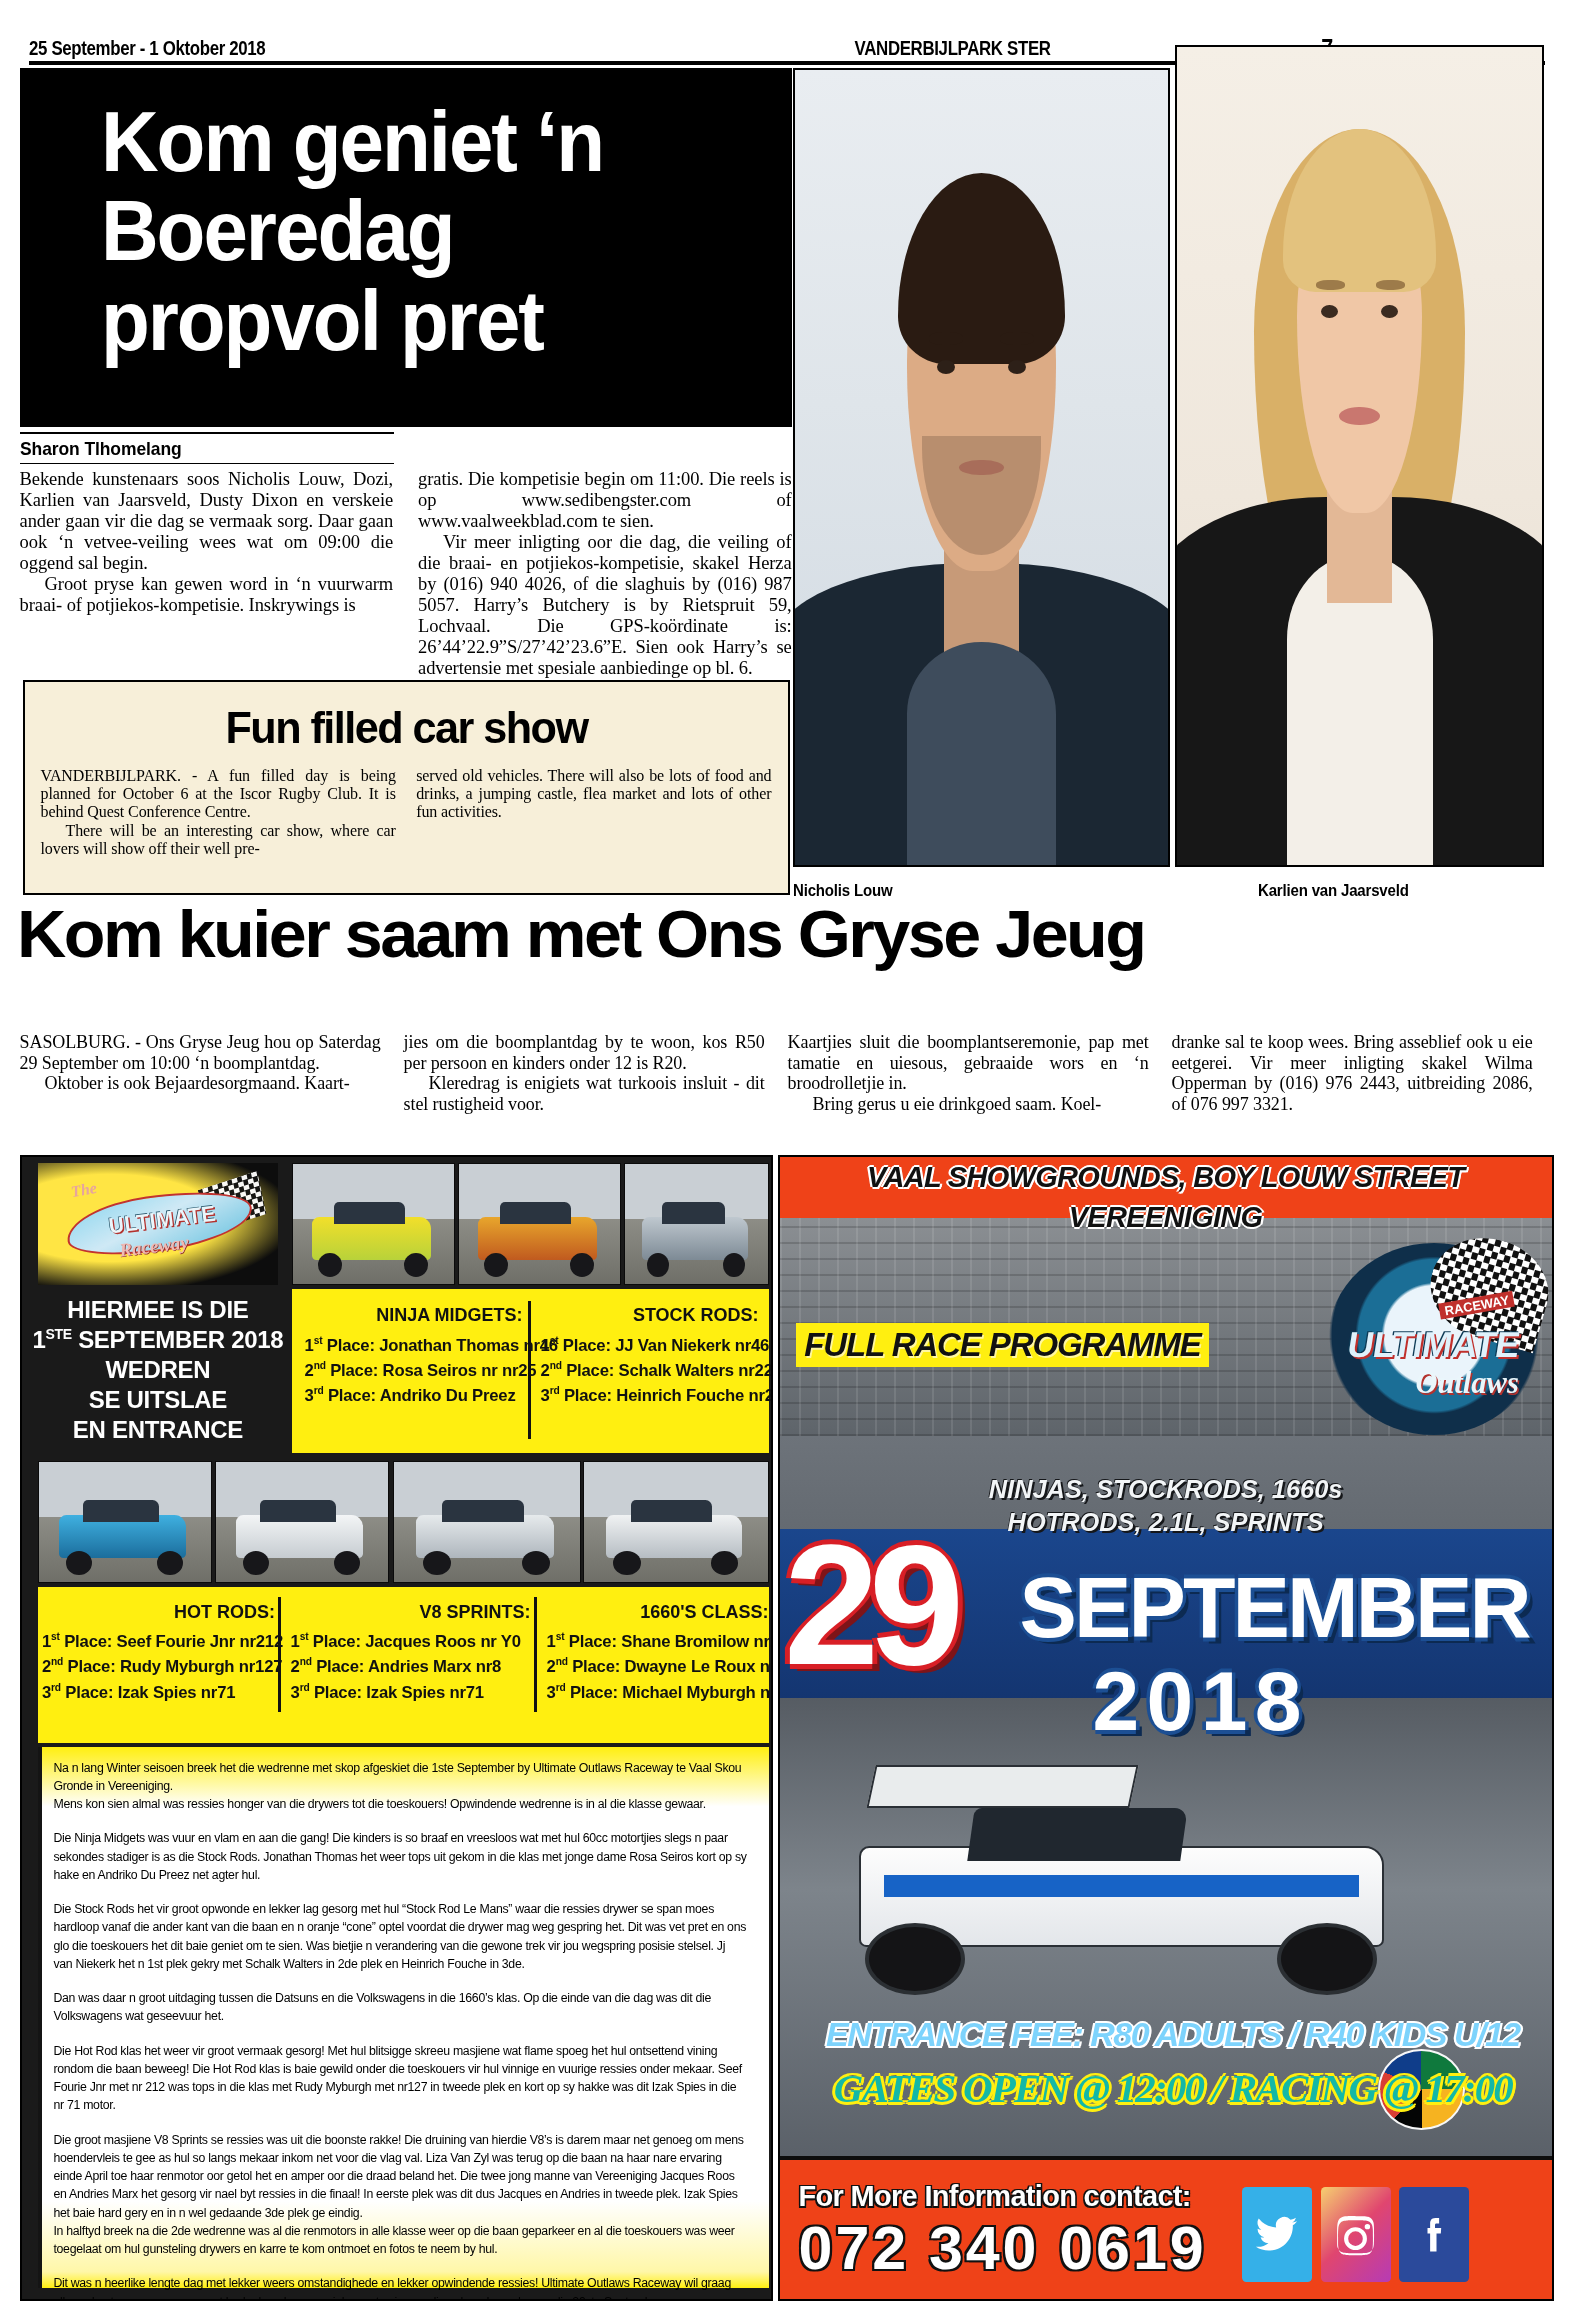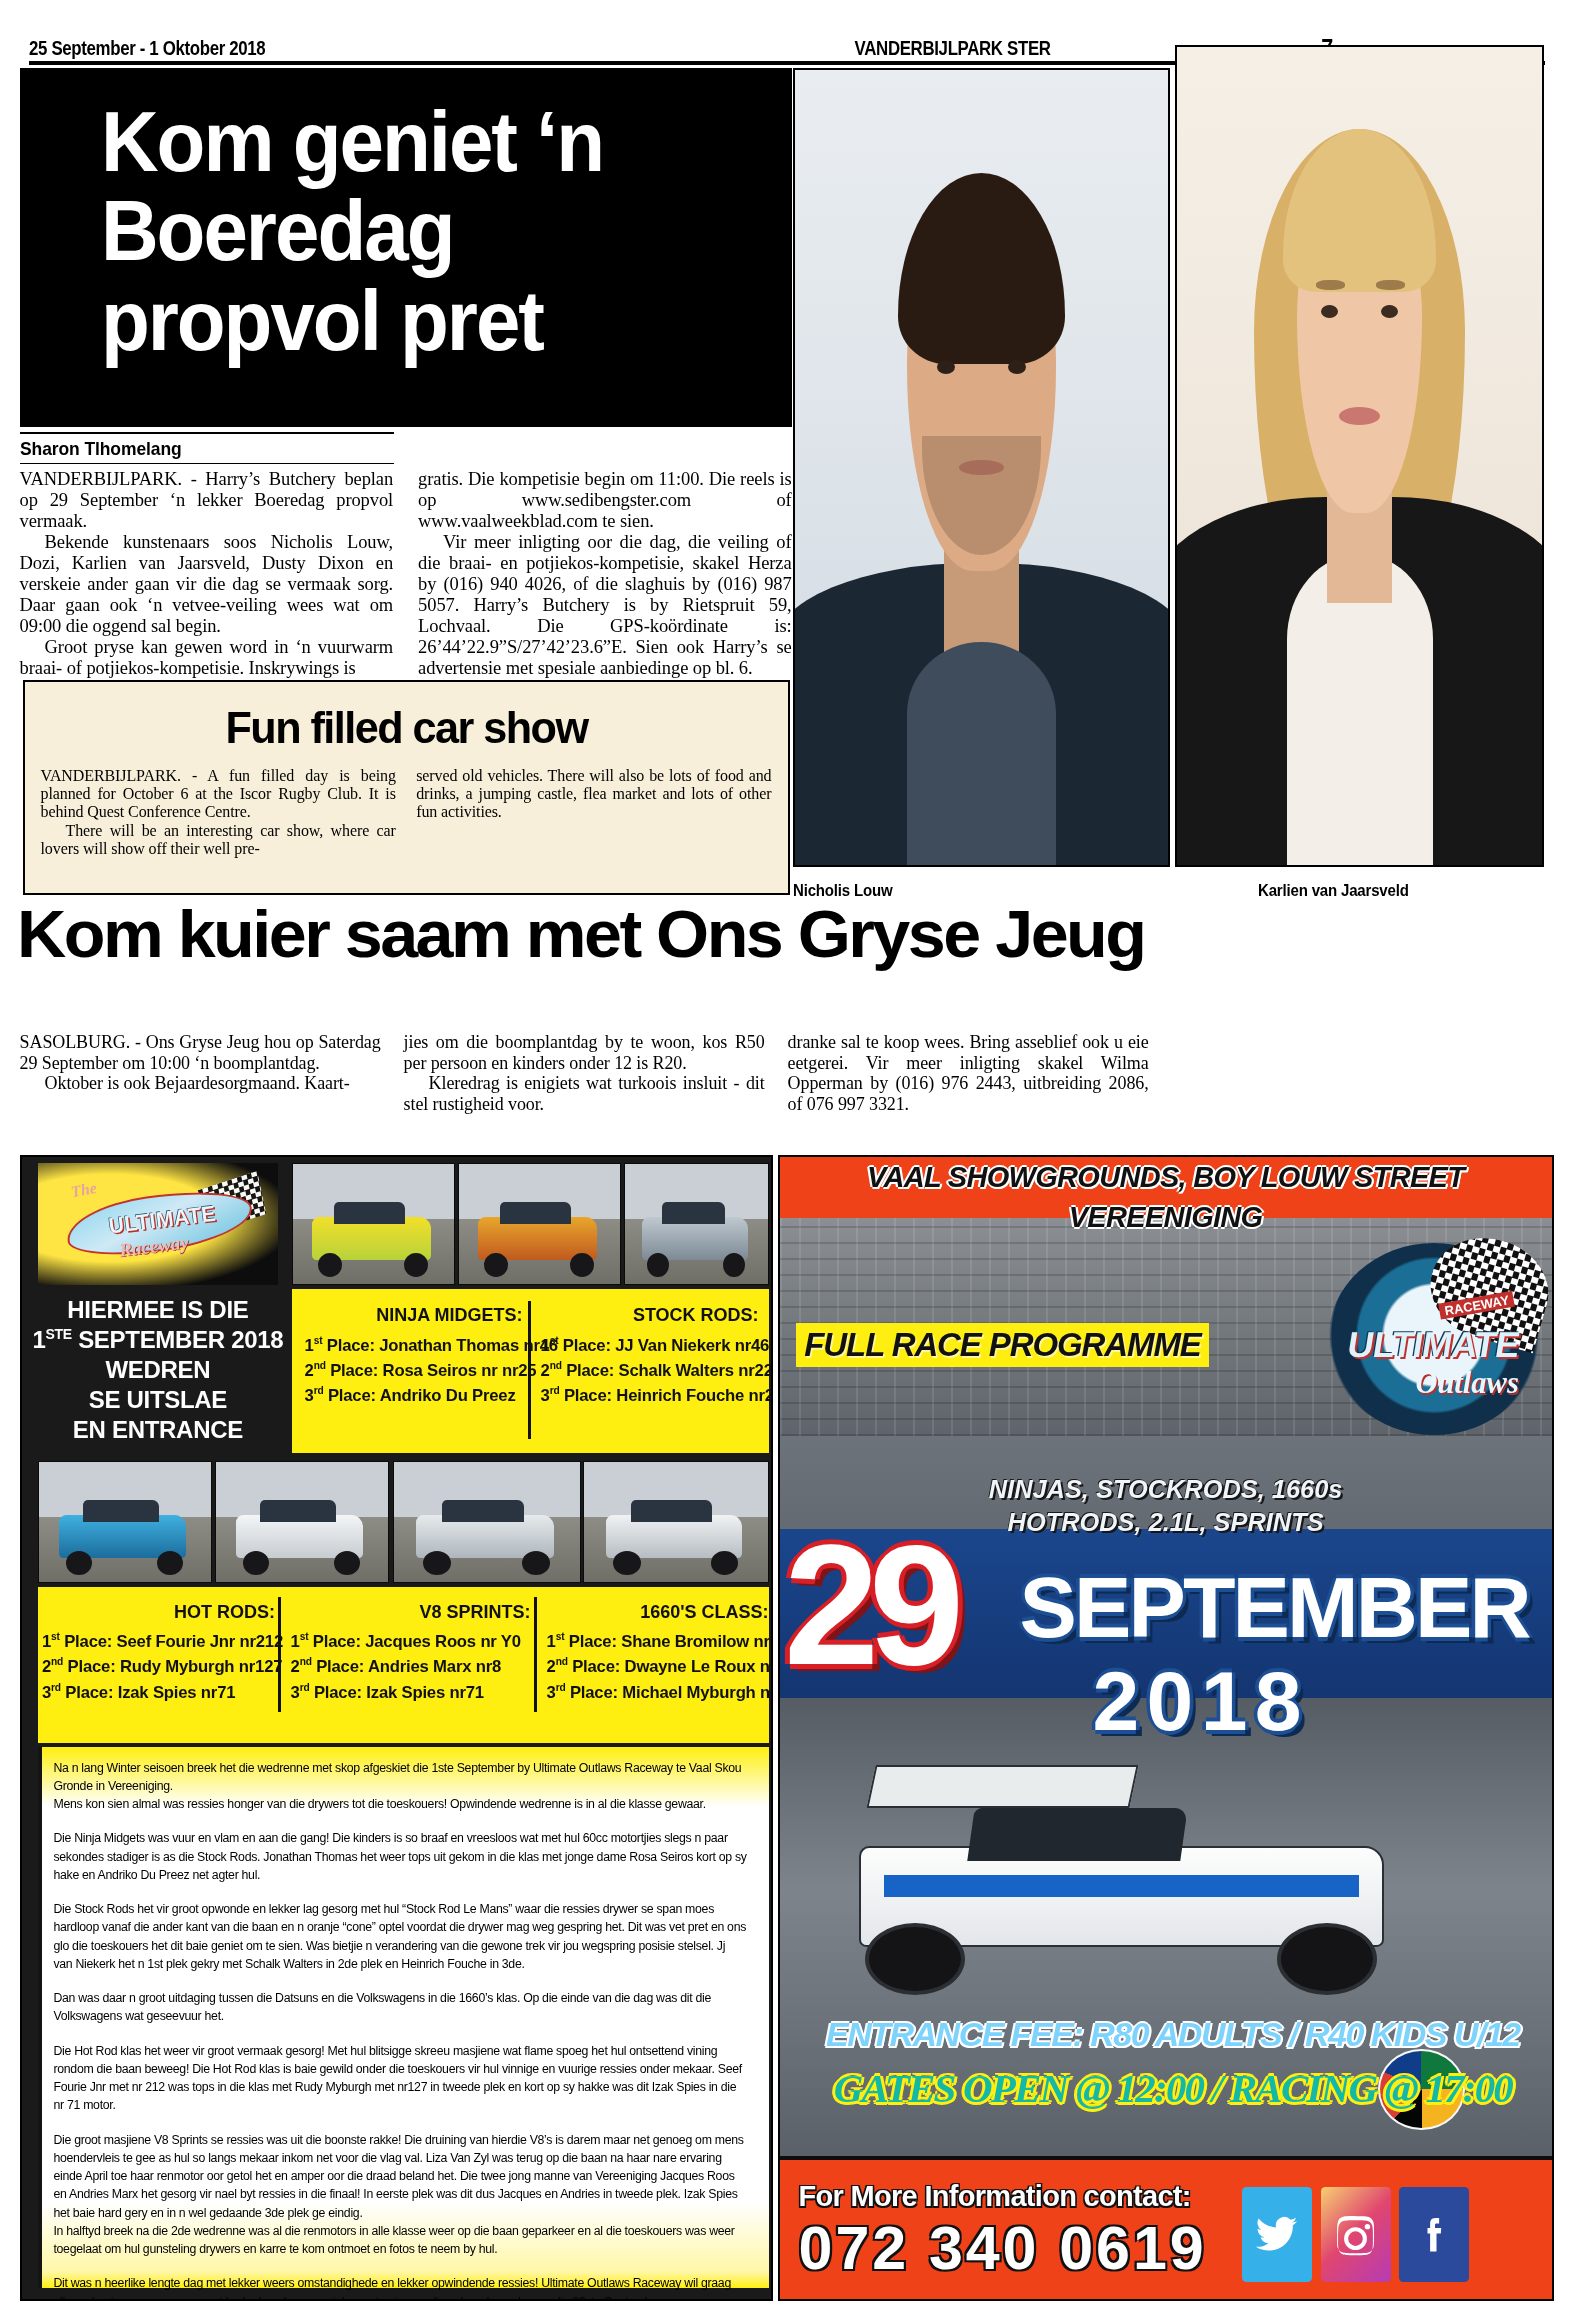--- a/index.html
+++ b/index.html
@@ -389,21 +389,20 @@
     </div>
   </div>
   <div class="cap cap2">Karlien van Jaarsveld</div>
 
   <div class="art1">
     <div class="byline-rule-top"></div>
     <div class="byline">Sharon Tlhomelang</div>
     <div class="byline-rule-bot"></div>
     <div class="cols2">
       <div class="col">
-        <p class="body">VANDERBIJLPARK. - Harry’s Butchery beplan op 29 September ‘n lekker Boeredag propvol vermaak.</p>
         <p class="body">Bekende kunstenaars soos Nicholis Louw, Dozi, Karlien van Jaarsveld, Dusty Dixon en verskeie ander gaan vir die dag se vermaak sorg. Daar gaan ook ‘n vetvee-veiling wees wat om 09:00 die oggend sal begin.</p>
         <p class="body">Groot pryse kan gewen word in ‘n vuurwarm braai- of potjiekos-kompetisie. Inskrywings is</p>
       </div>
       <div class="col">
         <p class="body">gratis. Die kompetisie begin om 11:00. Die reels is op www.sedibengster.com of www.vaalweekblad.com te sien.</p>
         <p class="body">Vir meer inligting oor die dag, die veiling of die braai- en potjiekos-kompetisie, skakel Herza by (016) 940 4026, of die slaghuis by (016) 987 5057. Harry’s Butchery is by Rietspruit 59, Lochvaal. Die GPS-koördinate is: 26’44’22.9”S/27’42’23.6”E. Sien ook Harry’s se advertensie met spesiale aanbiedinge op bl. 6.</p>
       </div>
     </div>
   </div>
 
@@ -423,20 +422,24 @@
   <div class="hl2">Kom kuier saam met Ons Gryse Jeug</div>
 
   <div class="art2">
     <div class="col">
       <p class="body">SASOLBURG. - Ons Gryse Jeug hou op Saterdag 29 September om 10:00 ‘n boomplantdag.</p>
       <p class="body">Oktober is ook Bejaardesorgmaand. Kaart-</p>
     </div>
     <div class="col">
       <p class="body">jies om die boomplantdag by te woon, kos R50 per persoon en kinders onder 12 is R20.</p>
       <p class="body">Kleredrag is enigiets wat turkoois insluit - dit stel rustigheid voor.</p>
+    </div>
+    <div class="col">
+      <p class="body">Kaartjies sluit die boomplantseremonie, pap met tamatie en uiesous, gebraaide wors en ‘n broodrolletjie in.</p>
+      <p class="body">Bring gerus u eie drinkgoed saam. Koel-</p>
     </div>
     <div class="col">
       <p class="body">dranke sal te koop wees. Bring asseblief ook u eie eetgerei. Vir meer inligting skakel Wilma Opperman by (016) 976 2443, uitbreiding 2086, of 076 997 3321.</p>
     </div>
   </div>
 
   <div class="ad">
 
     <div class="ad-left">
 

